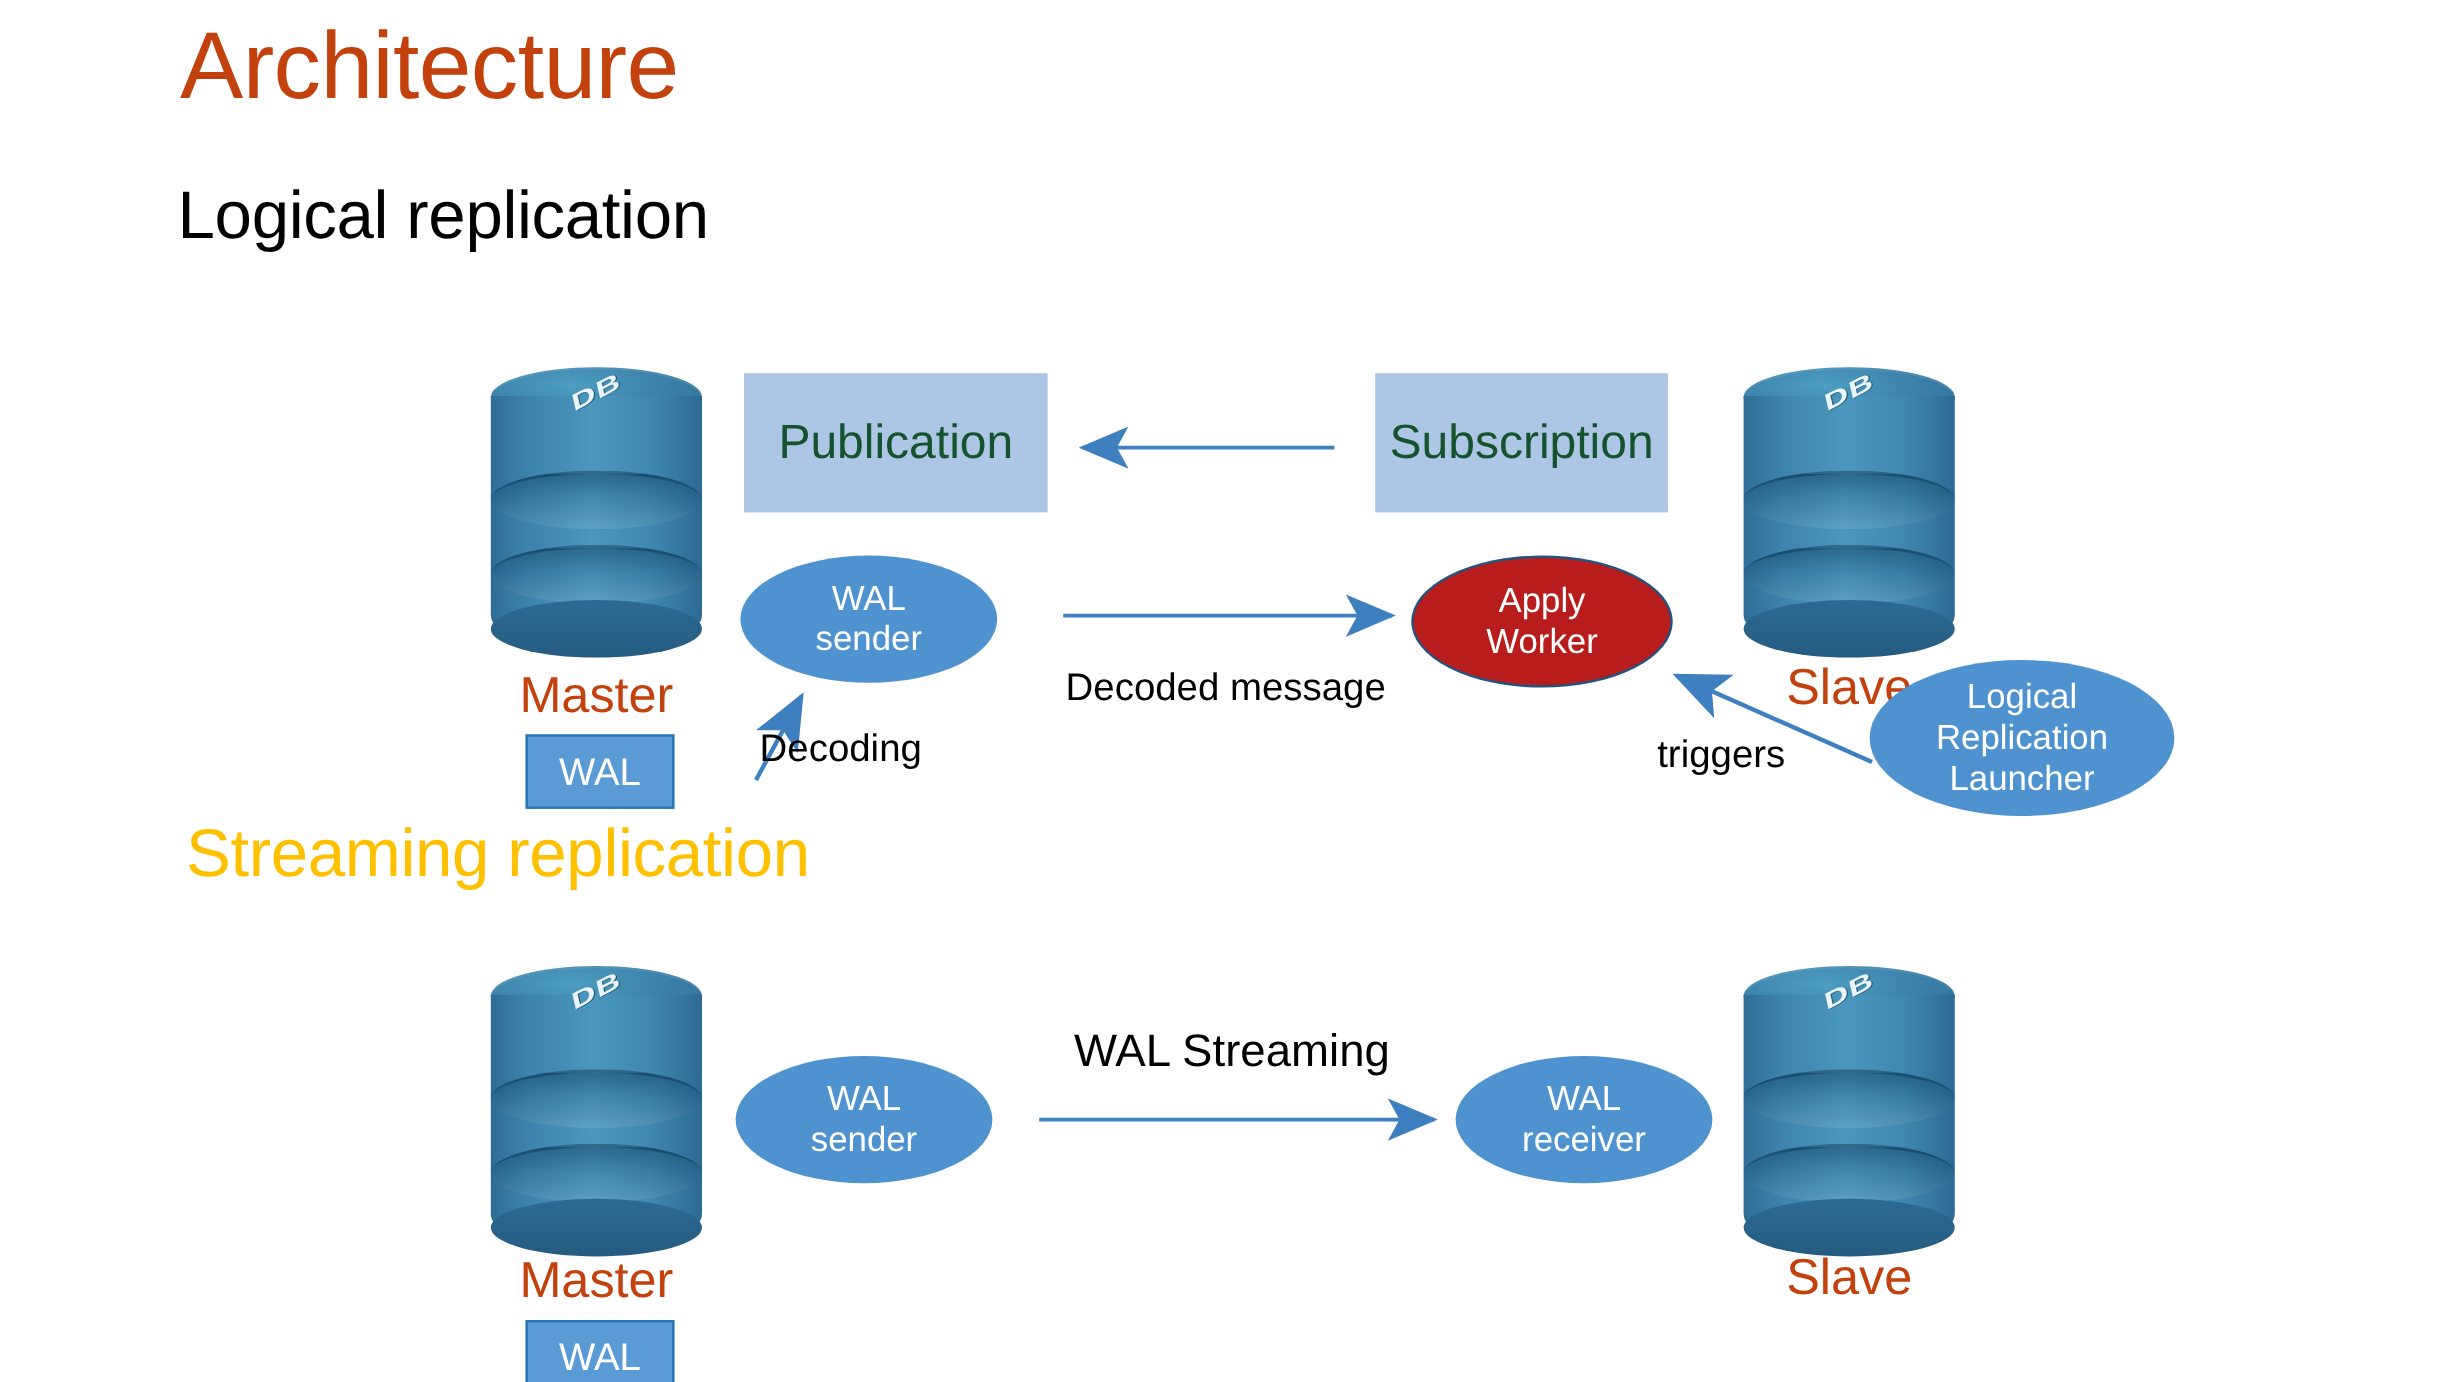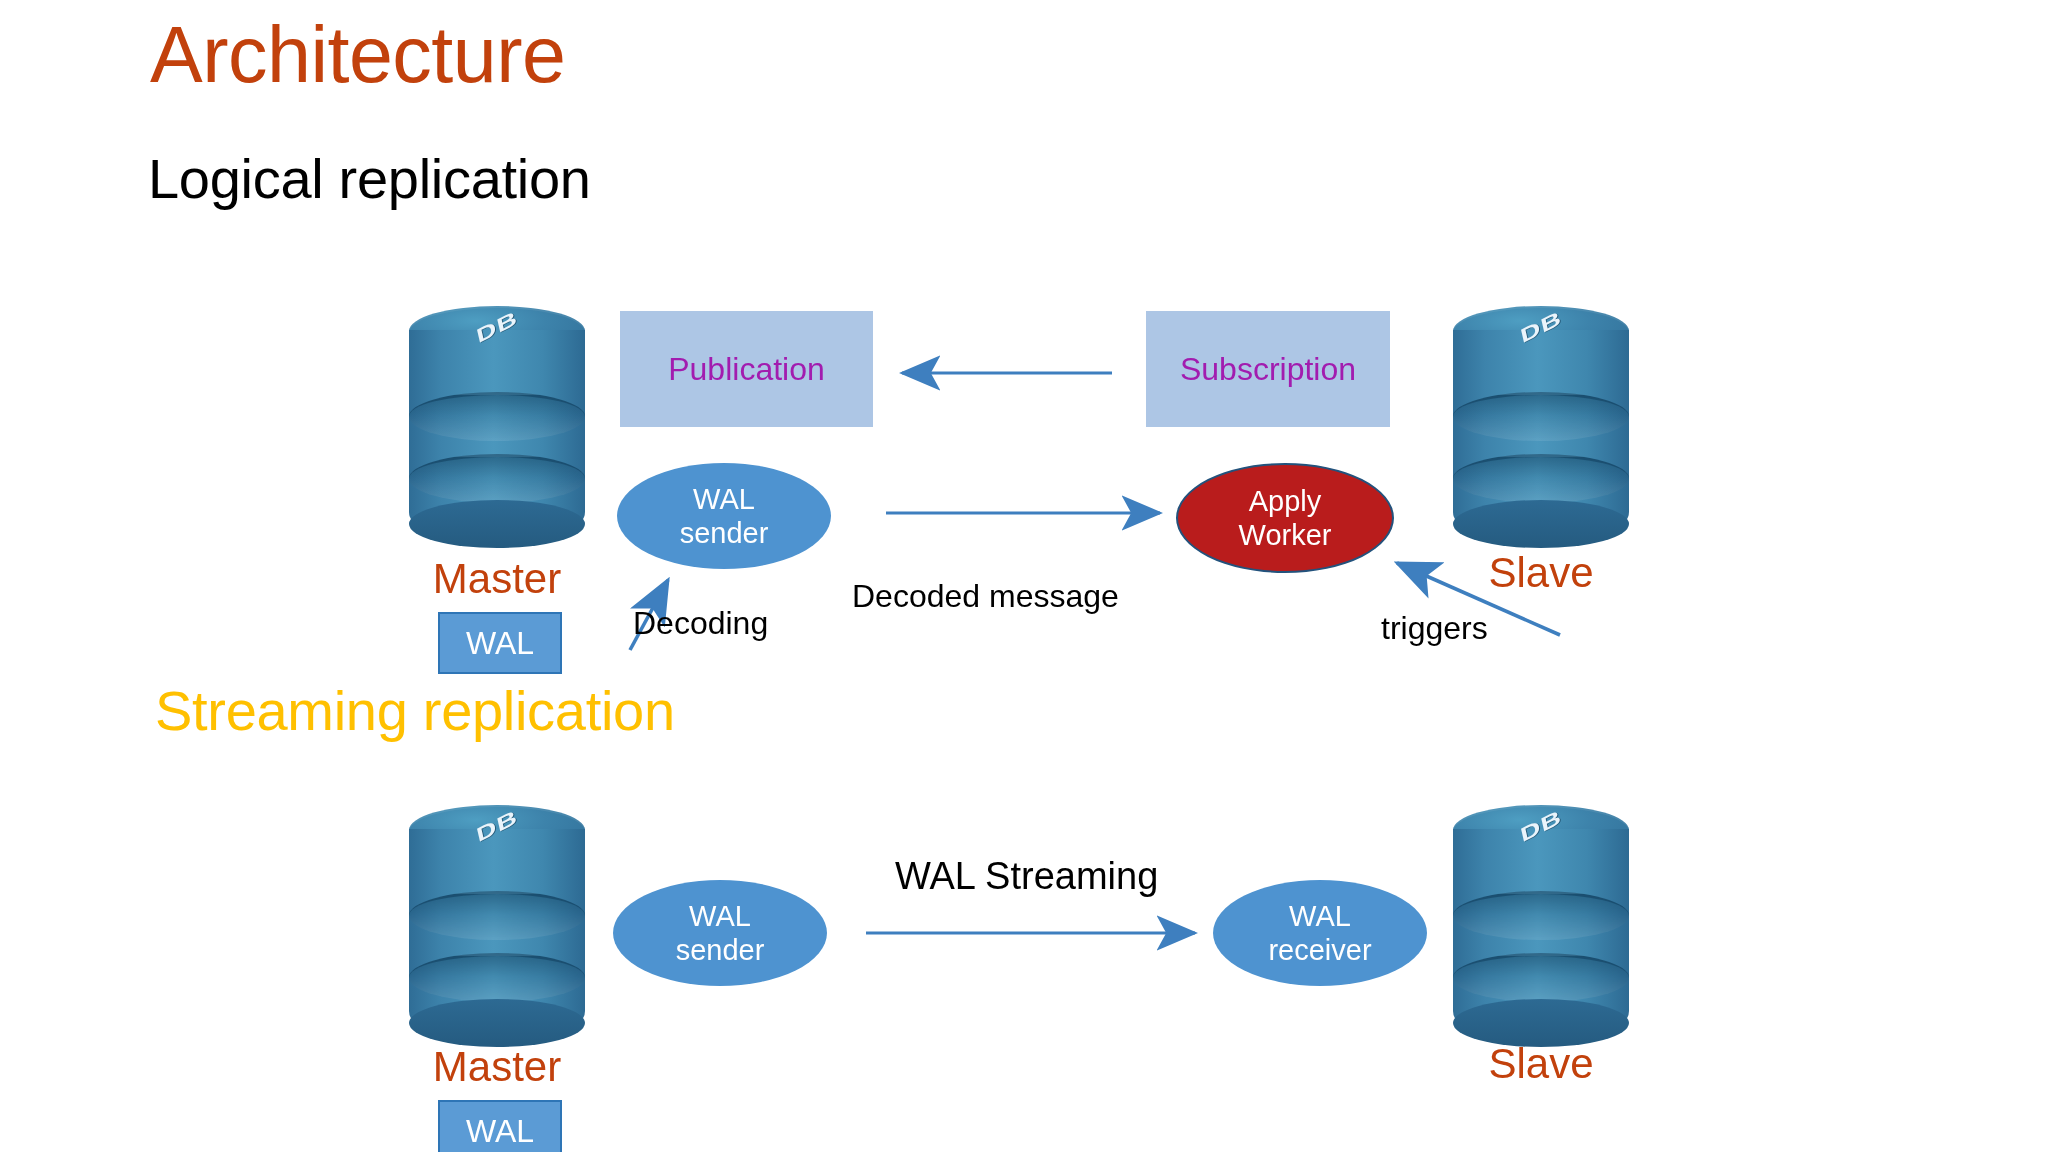--- a/index.html
+++ b/index.html
@@ -68,21 +68,21 @@
     position:absolute;width:120px;height:58px;
     background:#5B9BD5;border:2px solid #2E75B6;
     display:flex;align-items:center;justify-content:center;
     color:#ffffff;font-size:32px;
   }
 
   
   .flat-box{
     position:absolute;background:#ADC6E5;
     display:flex;align-items:center;justify-content:center;
-    color:#a21caf;font-size:32px;white-space:nowrap;
+    color:#14532d;font-size:40px;white-space:nowrap;
   }
 
   
   .ellipse{
     position:absolute;background:#4E93D0;border-radius:50%;
     display:flex;align-items:center;justify-content:center;
     text-align:center;color:#ffffff;font-size:29px;line-height:1.18;
     white-space:pre-line;
   }
   .ellipse.bordered{border:2px solid #23527c;background:#b91c1c;}
@@ -151,23 +151,26 @@
   <div class="db" style="left:1447px;top:304px;">
     <div class="disc top"></div>
     <div class="body"></div>
     <div class="ring r1"></div>
     <div class="ring r2"></div>
     <div class="bottom"></div>
     <div class="db-label">DB</div>
   </div>
   <div class="node-caption" style="left:1447px;top:549px;width:188px;">Slave</div>
 
+  <div class="ellipse" style="left:1558px;top:550px;width:254px;height:130px;">Logical
+Replication
+Launcher</div>
 
   <div class="label" style="left:633px;top:605px;text-align:center;">Decoding</div>
-  <div class="label" style="left:852px;top:554px;margin-top:24px;">Decoded message</div>
+  <div class="label" style="left:888px;top:554px;">Decoded message</div>
   <div class="label" style="left:1381px;top:610px;">triggers</div>
 
   <div class="db" style="left:403px;top:803px;">
     <div class="disc top"></div>
     <div class="body"></div>
     <div class="ring r1"></div>
     <div class="ring r2"></div>
     <div class="bottom"></div>
     <div class="db-label">DB</div>
   </div>

